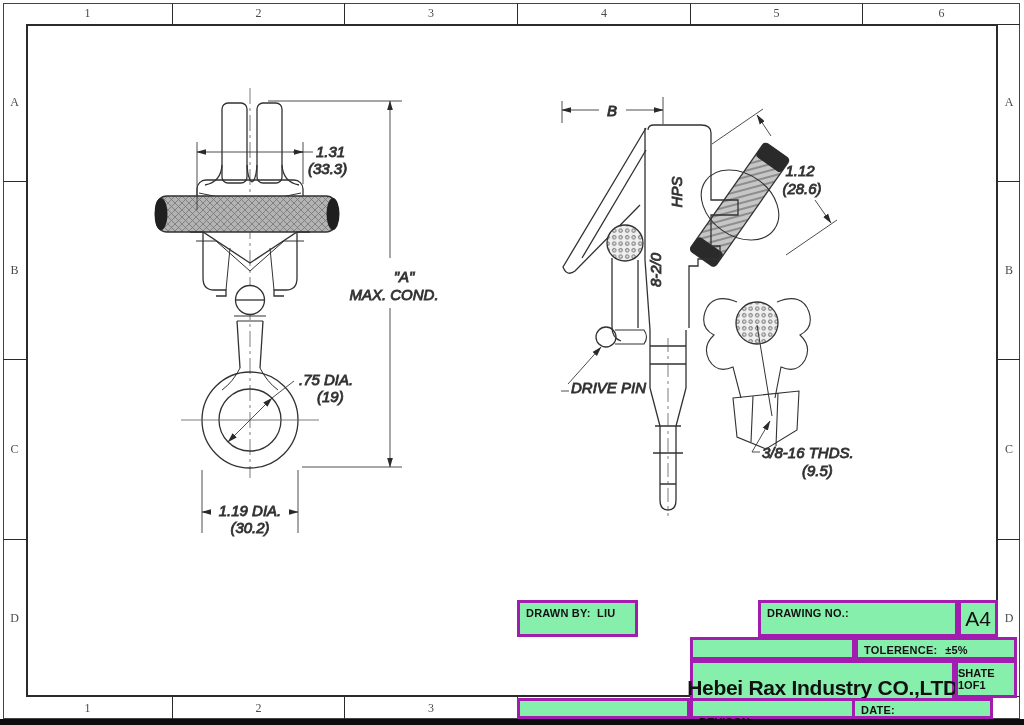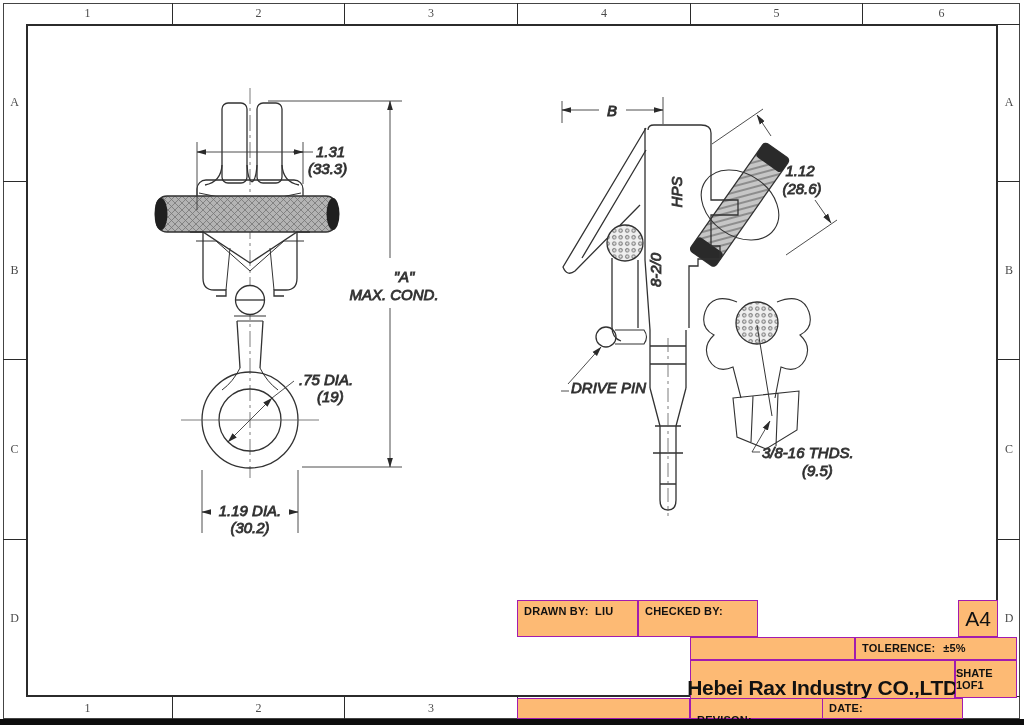--- a/index.html
+++ b/index.html
@@ -18,21 +18,21 @@
   .top-strip .zone-cell{border-right:1px solid #2b2b2b;height:21px;}
   .top-strip .zone-cell:last-child{border-right:none;}
   .bottom-strip{left:3px;top:697px;height:22px;display:flex;}
   .bottom-strip .zone-cell{border-right:1px solid #2b2b2b;height:22px;}
   .left-strip{left:3px;top:24px;width:23px;display:flex;flex-direction:column;}
   .left-strip .zone-cell{border-bottom:1px solid #2b2b2b;width:23px;}
   .left-strip .zone-cell:last-child{border-bottom:none;}
   .right-strip{left:998px;top:24px;width:22px;display:flex;flex-direction:column;}
   .right-strip .zone-cell{border-bottom:1px solid #2b2b2b;width:22px;}
   
-  .tb{background:#fdba74;border:1px solid #a21caf;font-size:11px;font-weight:bold;color:#111;}
+  .tb{background:#86efac;border:3px solid #a21caf;font-size:11px;font-weight:bold;color:#111;}
   .tb-label{padding:4px 0 0 6px;display:block;letter-spacing:.2px;}
   .tb-a4{display:flex;align-items:center;justify-content:center;font-size:21px;font-weight:500;}
   .tb-sheet{display:flex;align-items:center;justify-content:flex-start;font-size:11px;}
   .tb-company{display:flex;align-items:center;justify-content:center;
               font-size:21px;font-weight:bold;letter-spacing:-.3px;white-space:nowrap;}
   .logo-cell{display:flex;align-items:center;justify-content:center;gap:7px;}
   .logo-icon{position:relative;width:40px;height:44px;flex:0 0 auto;}
   .logo-icon .sq{position:absolute;box-sizing:border-box;border:5px solid #2b6dad;width:26px;height:34px;}
   .logo-text{font-size:37px;font-weight:bold;color:#2b6dad;letter-spacing:3px;line-height:1;}
   .tol-value{margin-left:8px;font-weight:bold;}
@@ -209,40 +209,40 @@
       <path d="M770,421 L752,452" marker-start="url(#arr)"></path>
       <path d="M752,452 H760"></path>
       <text class="dim" x="762" y="458">3/8-16 THDS.</text>
       <text class="dim" x="802" y="476">(9.5)</text>
     </g>
   </svg>
 
   <div class="abs tb" style="left:517px;top:600px;width:121px;height:37px;">
     <span class="tb-label"><span>DRAWN BY:</span>&nbsp;&nbsp;<span>LIU</span></span>
   </div>
-  <div class="abs tb" style="left:638px;top:600px;width:120px;height:37px;">
-    <span class="tb-label">CHECKED BY:</span>
+  <div class="abs tb" style="left:758px;top:600px;width:200px;height:37px;">
+    <span class="tb-label">DRAWING NO.:</span>
   </div>
   <div class="abs tb tb-a4" style="left:958px;top:600px;width:40px;height:37px;">
     <span>A4</span>
   </div>
 
   <div class="abs tb" style="left:690px;top:637px;width:165px;height:23px;"></div>
   <div class="abs tb" style="left:855px;top:637px;width:162px;height:23px;">
     <span class="tb-label" style=""><span>TOLERENCE:</span><span class="tol-value">±5%</span></span>
   </div>
   <div class="abs tb tb-company" style="left:690px;top:660px;width:265px;height:56px;">
     <span>Hebei Rax Industry CO.,LTD</span>
   </div>
   <div class="abs tb tb-sheet" style="left:955px;top:660px;width:62px;height:38px;">
     <span>SHATE 1OF1</span>
   </div>
 
   <div class="abs tb" style="left:517px;top:698px;width:173px;height:21px;"></div>
   <div class="abs tb" style="left:690px;top:698px;width:168px;height:21px;">
     <span class="tb-label" style="padding-top:15px;">REVISON:</span>
   </div>
-  <div class="abs tb" style="left:822px;top:698px;width:141px;height:21px;">
+  <div class="abs tb" style="left:852px;top:698px;width:141px;height:21px;">
     <span class="tb-label" style="padding-top:3px;">DATE:</span>
   </div>
 
   <div class="abs bottom-bar"></div>
 </div>
 
 </body></html>

